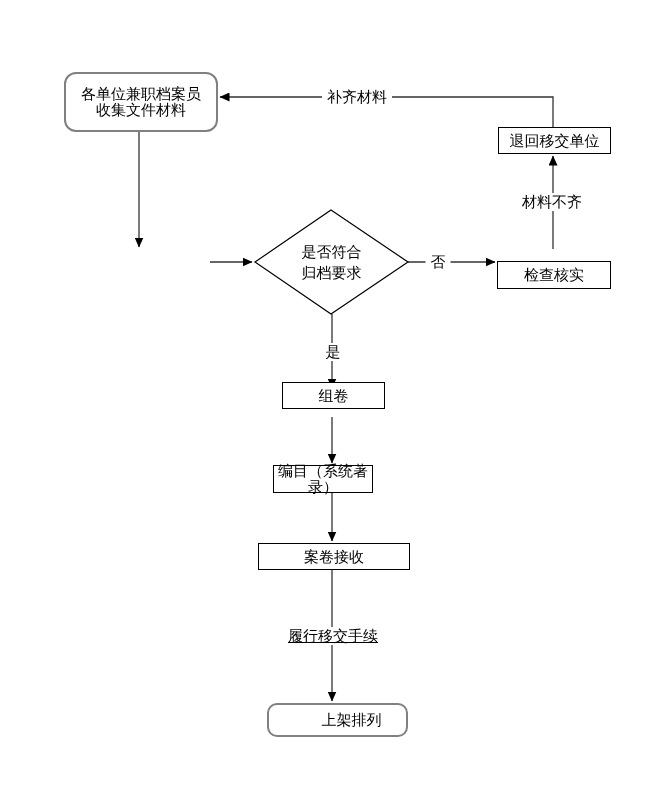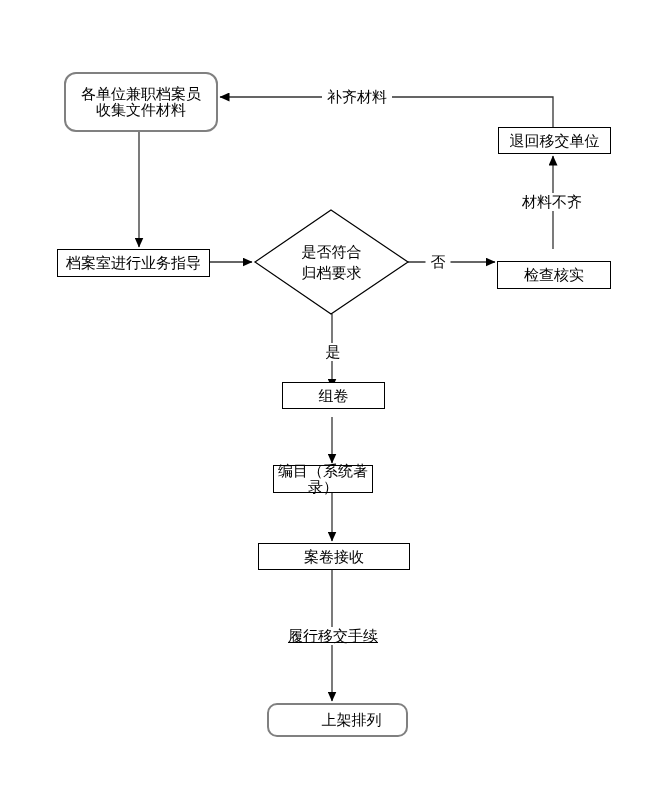--- a/index.html
+++ b/index.html
@@ -92,21 +92,20 @@
     <line x1="332" y1="493" x2="332" y2="541" stroke="#333333" stroke-width="1.3" marker-end="url(#arrow)"></line>
 
     <line x1="332" y1="570" x2="332" y2="701" stroke="#333333" stroke-width="1.3" marker-end="url(#arrow)"></line>
 
     <polygon points="331,210 408,262 331,314 255,262" fill="#ffffff" stroke="#000000" stroke-width="1.2"></polygon>
   </svg>
 
   <div class="node terminator" style="left:64px; top:72px; width:154px; height:60px;">各单位兼职档案员
 收集文件材料</div>
 
-  <div class="node process" style="left:57px; top:249px; width:153px; height:28px;">档案室进行业务指导</div>
 
   <div class="diamond-label" style="left:271px; top:240px; width:121px; height:45px;">是否符合
 归档要求</div>
 
   <div class="node process" style="left:497px; top:249px; width:114px; height:28px;margin-top:12px;">检查核实</div>
 
   <div class="node process" style="left:498px; top:127px; width:113px; height:27px;">退回移交单位</div>
 
   <div class="node process" style="left:282px; top:382px; width:103px; height:27px;">组卷</div>
 

